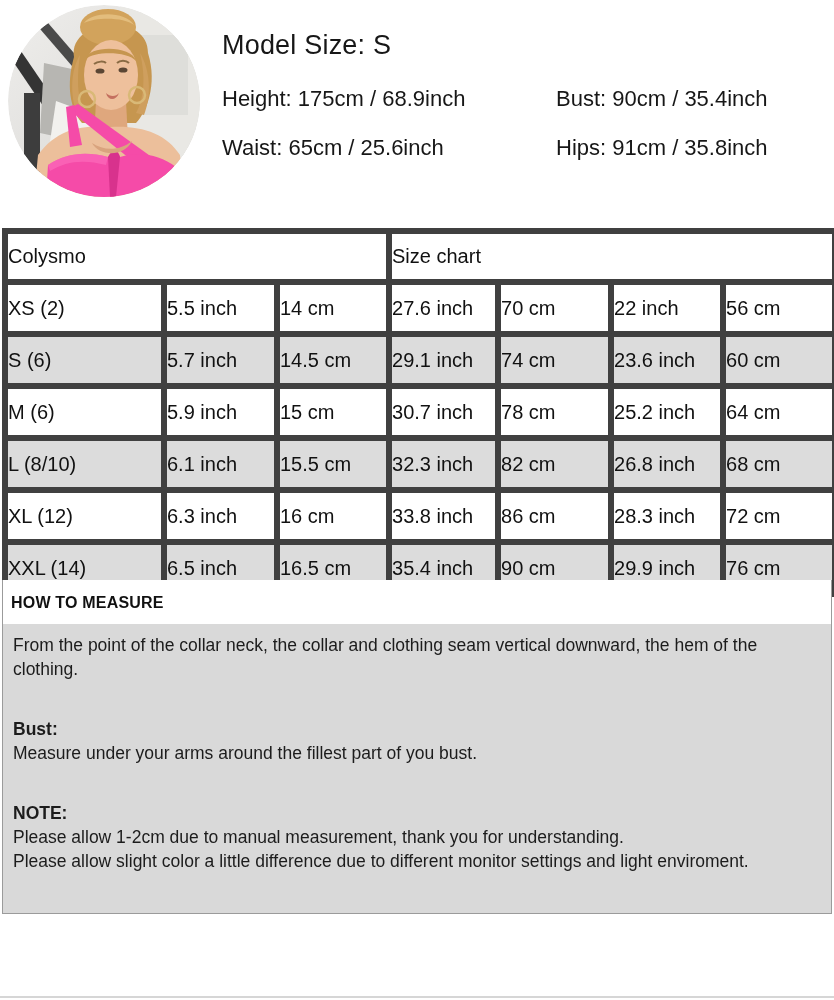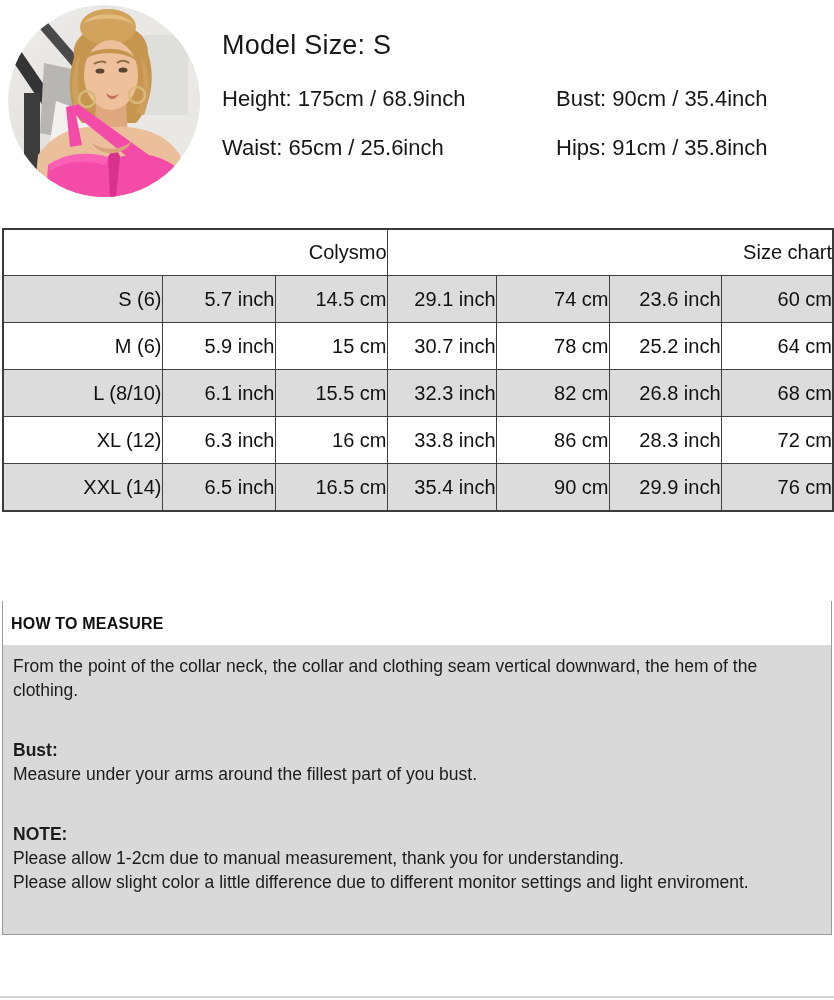--- a/index.html
+++ b/index.html
@@ -25,32 +25,32 @@
   .m-waist  { left:222px; top:135px; }
   .m-hips   { left:556px; top:135px; }
 
   
   table.size-chart {
     position:absolute; left:2px; top:228px; width:830px;
     border-collapse:collapse; table-layout:fixed;
     border:2px solid #3a3a3a;
   }
   table.size-chart th, table.size-chart td {
-    border:1px solid #404040;
-    text-align:right; vertical-align:middle;
+    border:6px solid #404040;
+    text-align:left; vertical-align:middle;
     font-size:20px; font-weight:normal; padding:0;
     height:46px; color:#111;margin-top:33px;
   }
   table.size-chart thead tr.toprow th { height:45px; background:#ffffff; }
   tr.shade th, tr.shade td { background:#dcdcdc; }
   td.tag { font-weight:bold; }
 
   
   .bottom-panel {
-    position:absolute; left:2px; top:601px; width:830px;
+    position:absolute; left:2px; top:580px; width:830px;
     box-sizing:border-box; border:1px solid #9b9b9b; border-top:none;
     background:#ffffff;
   }
   .htm-title {
     background:#ffffff; font-weight:bold; font-size:16px; color:#111;
     padding:14px 8px 12px 8px; letter-spacing:0.2px;
   }
   .measure-body {
     background:#d9d9d9; padding:9px 10px 40px 10px;
     font-size:17.5px; line-height:24px; color:#1c1c1c;
@@ -137,20 +137,29 @@
       <col style="width:112px">
       <col style="width:112px">
   </colgroup>
   <thead>
     <tr class="toprow">
       <th colspan="3">Colysmo</th>
       <th colspan="4">Size chart</th>
     </tr>
   </thead>
   <tbody>
+    <tr>
+      <td class="tag">XS (2)</td>
+      <td>5.5 inch</td>
+      <td>14 cm</td>
+      <td>27.6 inch</td>
+      <td>70 cm</td>
+      <td>22 inch</td>
+      <td>56 cm</td>
+    </tr>
     <tr class="shade">
       <td class="tag">S (6)</td>
       <td>5.7 inch</td>
       <td>14.5 cm</td>
       <td>29.1 inch</td>
       <td>74 cm</td>
       <td>23.6 inch</td>
       <td>60 cm</td>
     </tr>
     <tr>

